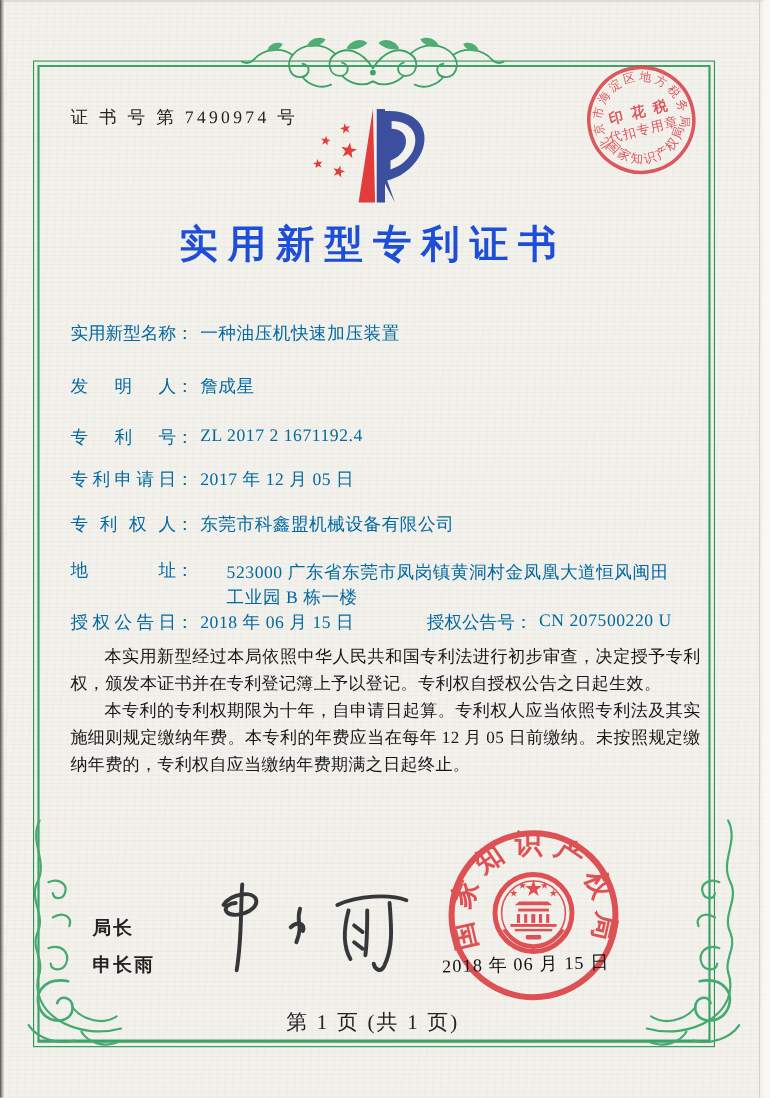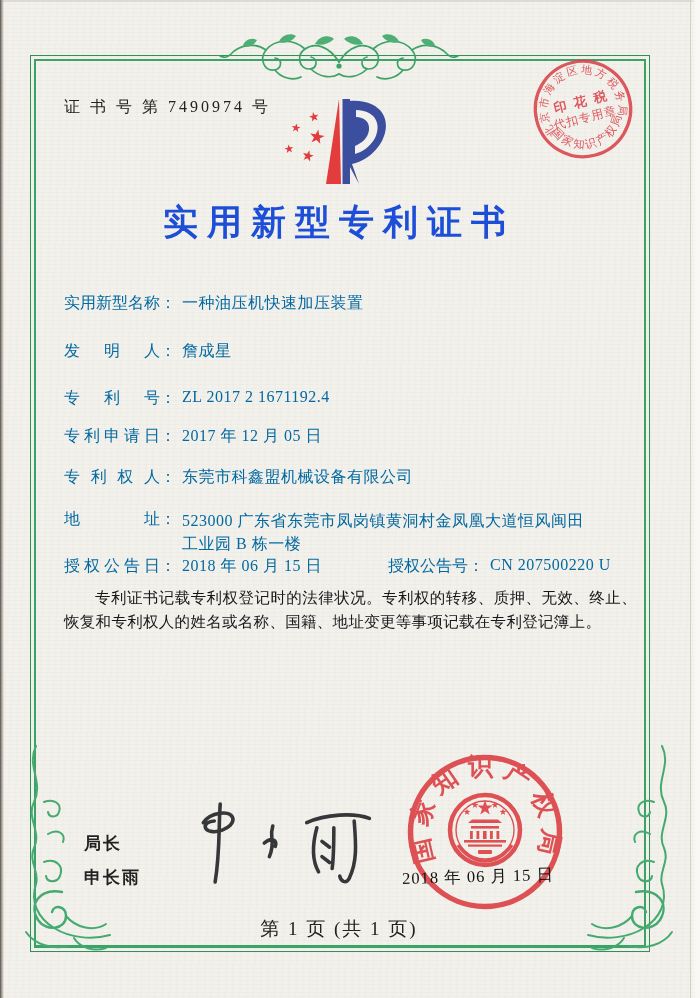--- a/index.html
+++ b/index.html
@@ -27,21 +27,21 @@
   .ornament{position:absolute;pointer-events:none;}
   
   .certno{position:absolute;left:64px;top:97px;font-size:16px;letter-spacing:3px;color:#222;}
   .logo{position:absolute;left:283px;top:96px;}
   .title{position:absolute;left:30px;top:199px;width:618px;text-align:center;
     font-size:35px;font-weight:bold;letter-spacing:9px;color:#1d4ed8;}
   .row{position:absolute;left:64px;font-size:16px;white-space:nowrap;color:#0369a1;}
   .flabel{display:inline-block;width:96px;text-align:justify;text-align-last:justify;vertical-align:top;}
   .colon{display:inline-block;vertical-align:top;margin-right:6px;}
   .fval{display:inline-block;vertical-align:top;letter-spacing:.5px;}
-  .addrval{white-space:normal;width:470px;line-height:23px;}
+  .addrval{white-space:normal;width:470px;line-height:23px;margin-left:24px;}
   .paras{position:absolute;left:64px;top:586px;width:573px;font-size:15.5px;line-height:24.4px;
     text-align:justify;color:#17171a;letter-spacing:.3px;}
   .paras p{margin:0;text-indent:2em;}
   .sigblock{position:absolute;left:84px;top:812px;font-size:17px;font-weight:600;letter-spacing:2px;line-height:34px;color:#222;margin-top:15px;}
   .signature{position:absolute;left:188px;top:792px;}
   .seal{position:absolute;left:398px;top:745px;opacity:.92;}
   .sealdate{position:absolute;left:402px;top:866px;font-size:16.5px;color:#121212;
     letter-spacing:1px;transform:rotate(-1.5deg);white-space:nowrap;}
   .taxstamp{position:absolute;left:518px;top:44px;transform:rotate(-14deg);opacity:.88;}
   .footer{position:absolute;left:30px;top:916px;width:618px;text-align:center;
@@ -143,21 +143,22 @@
   <span class="flabel">地址</span><span class="colon">：</span><span class="fval addrval"><span>523000 广东省东莞市凤岗镇黄洞村金凤凰大道恒风闽田</span><br><span>工业园 B 栋一楼</span></span>
 </div>
 <div class="row" style="top:556px">
   <span class="flabel">授权公告日</span><span class="colon">：</span><span class="fval">2018 年 06 月 15 日</span>
 </div>
 <div class="row" style="top:556px;left:388px">
   <span>授权公告号</span><span class="colon">：</span><span class="fval">CN 207500220 U</span>
 </div>
 
 <div class="paras">
-  <p>专利证书记载专利权登记时的法律状况。专利权的转移、质押、无效、终止、恢复和专利权人的姓名或名称、国籍、地址变更等事项记载在专利登记簿上。</p>
+  <p>本实用新型经过本局依照中华人民共和国专利法进行初步审查，决定授予专利权，颁发本证书并在专利登记簿上予以登记。专利权自授权公告之日起生效。</p>
+  <p>本专利的专利权期限为十年，自申请日起算。专利权人应当依照专利法及其实施细则规定缴纳年费。本专利的年费应当在每年 12 月 05 日前缴纳。未按照规定缴纳年费的，专利权自应当缴纳年费期满之日起终止。</p>
 </div>
 
 <div class="sigblock">
   <div>局长</div>
   <div>申长雨</div>
 </div>
 
 <svg class="signature" width="195" height="102" viewBox="0 0 230 120">
   <g stroke="#26282b" fill="none" stroke-width="4.2" stroke-linecap="round" opacity=".92">
     <path d="M38,14 C36,40 38,70 32,106"></path>

